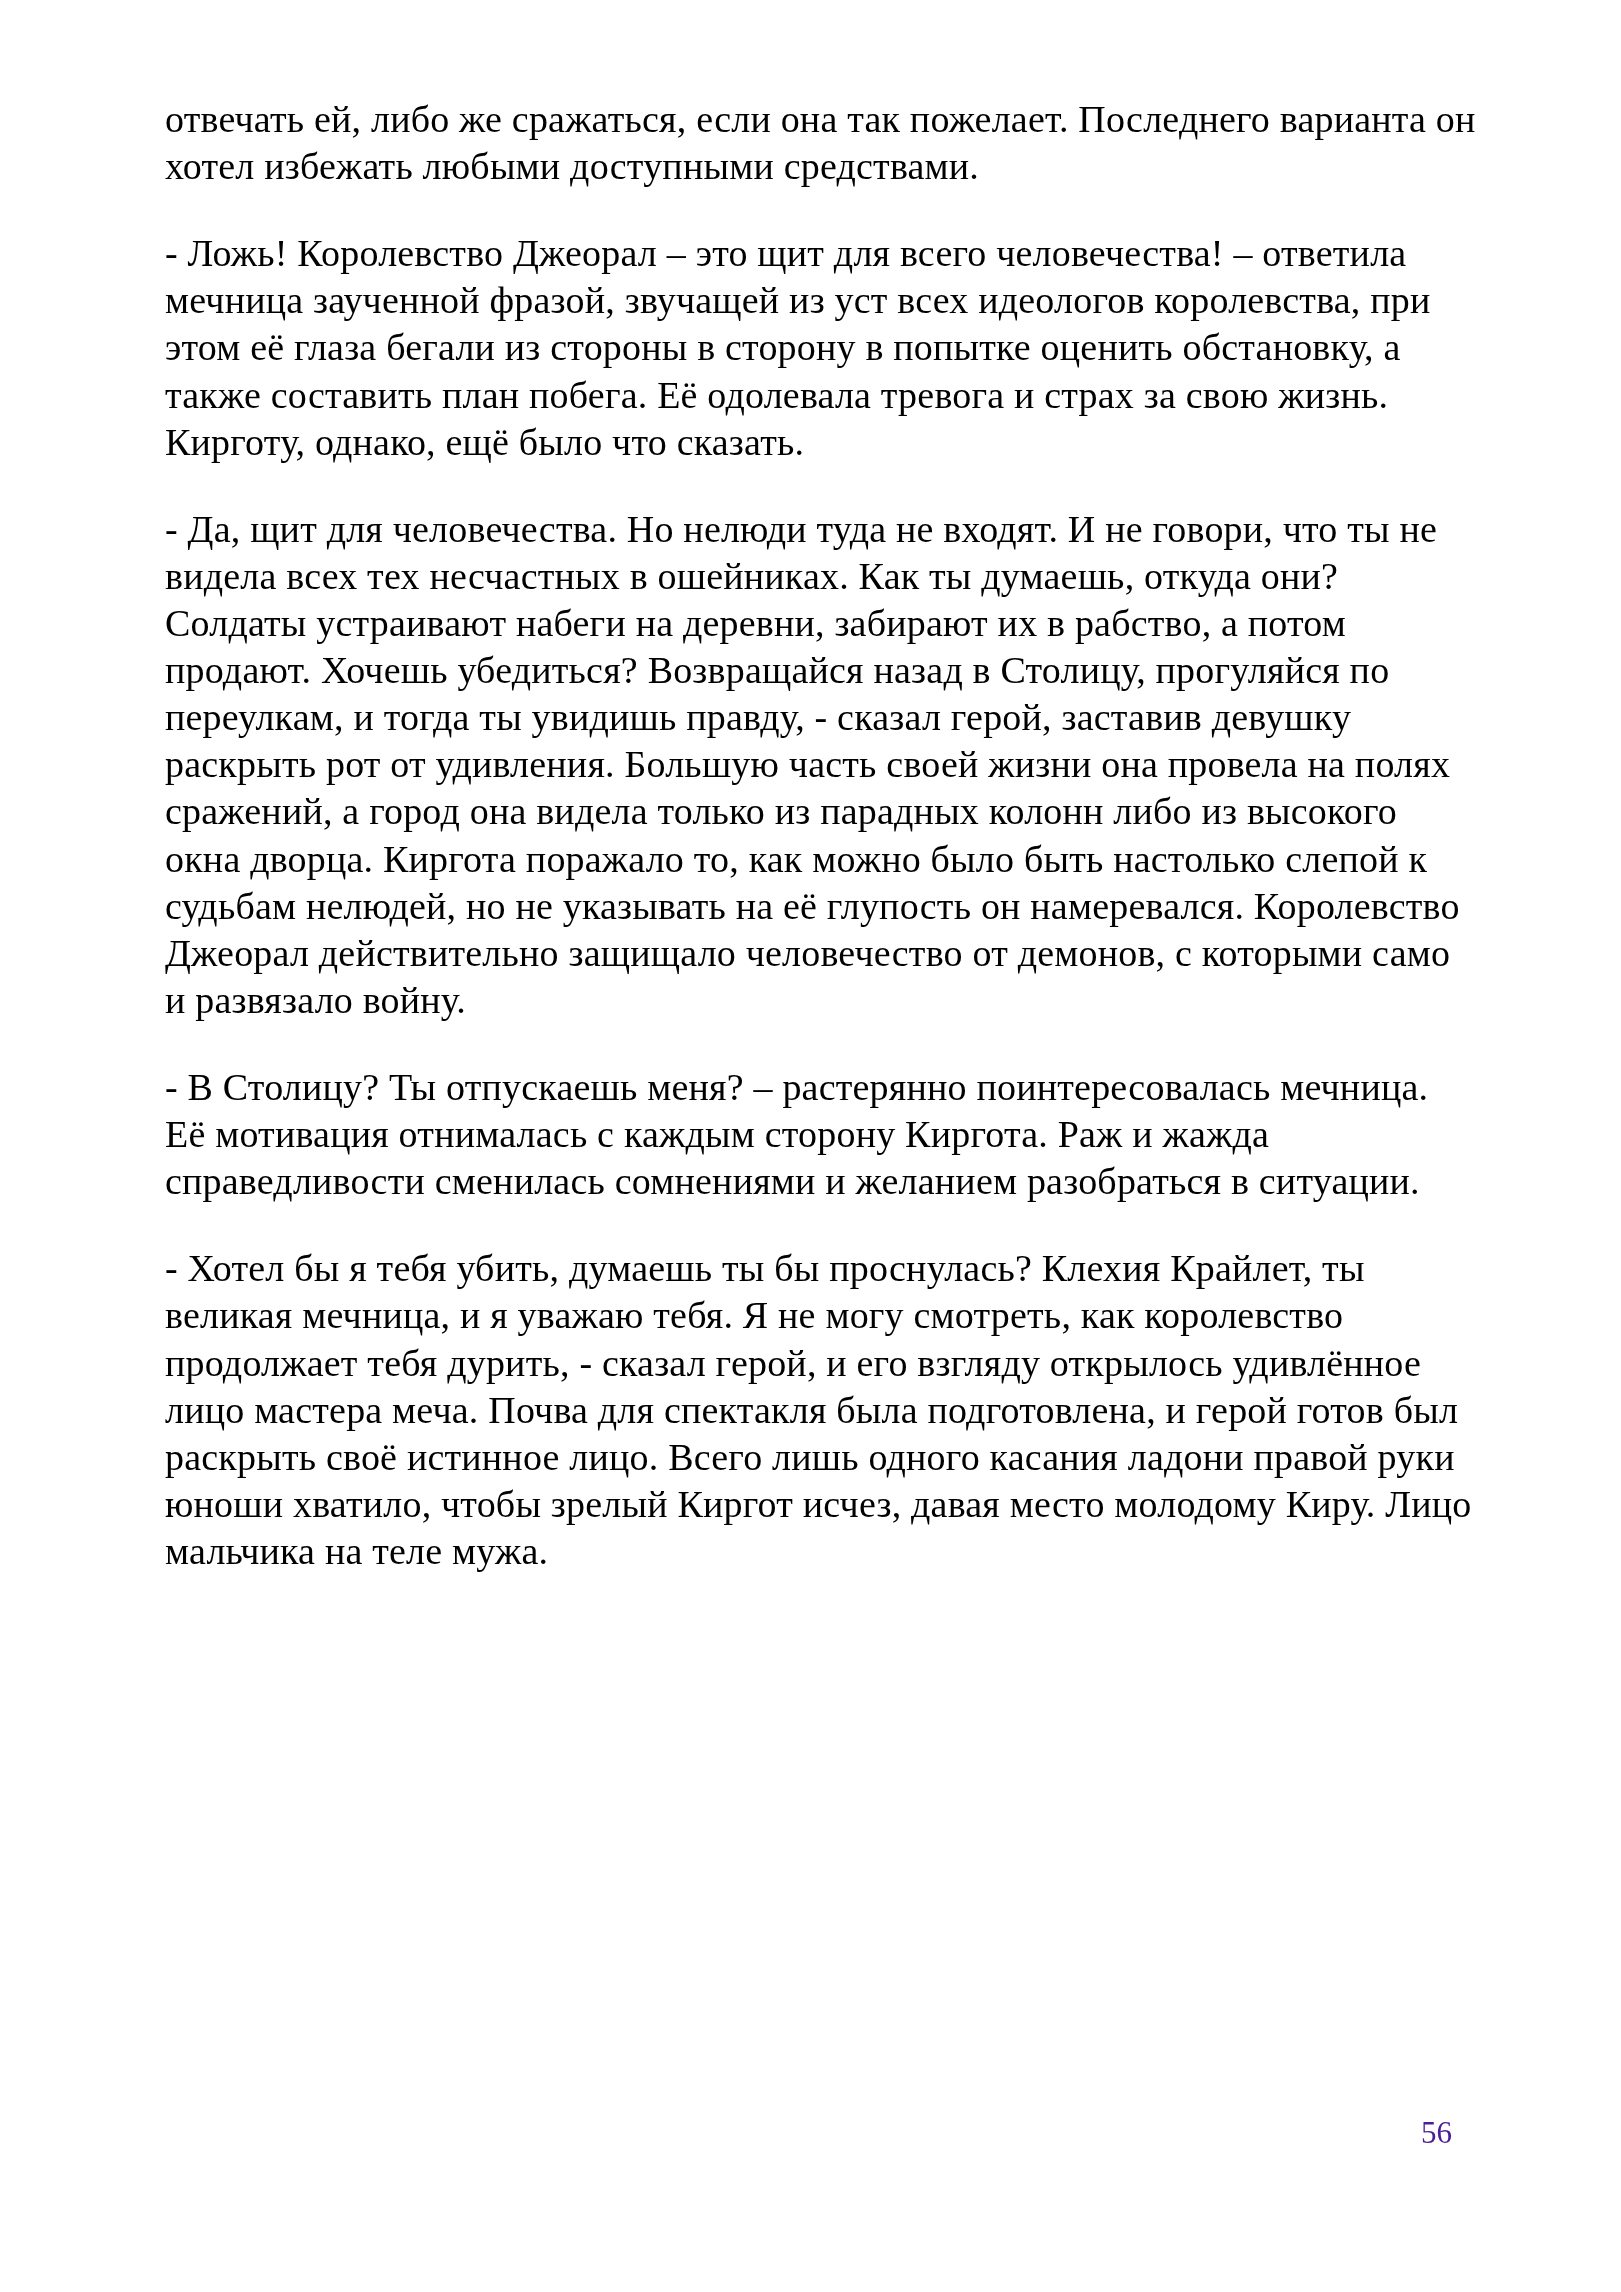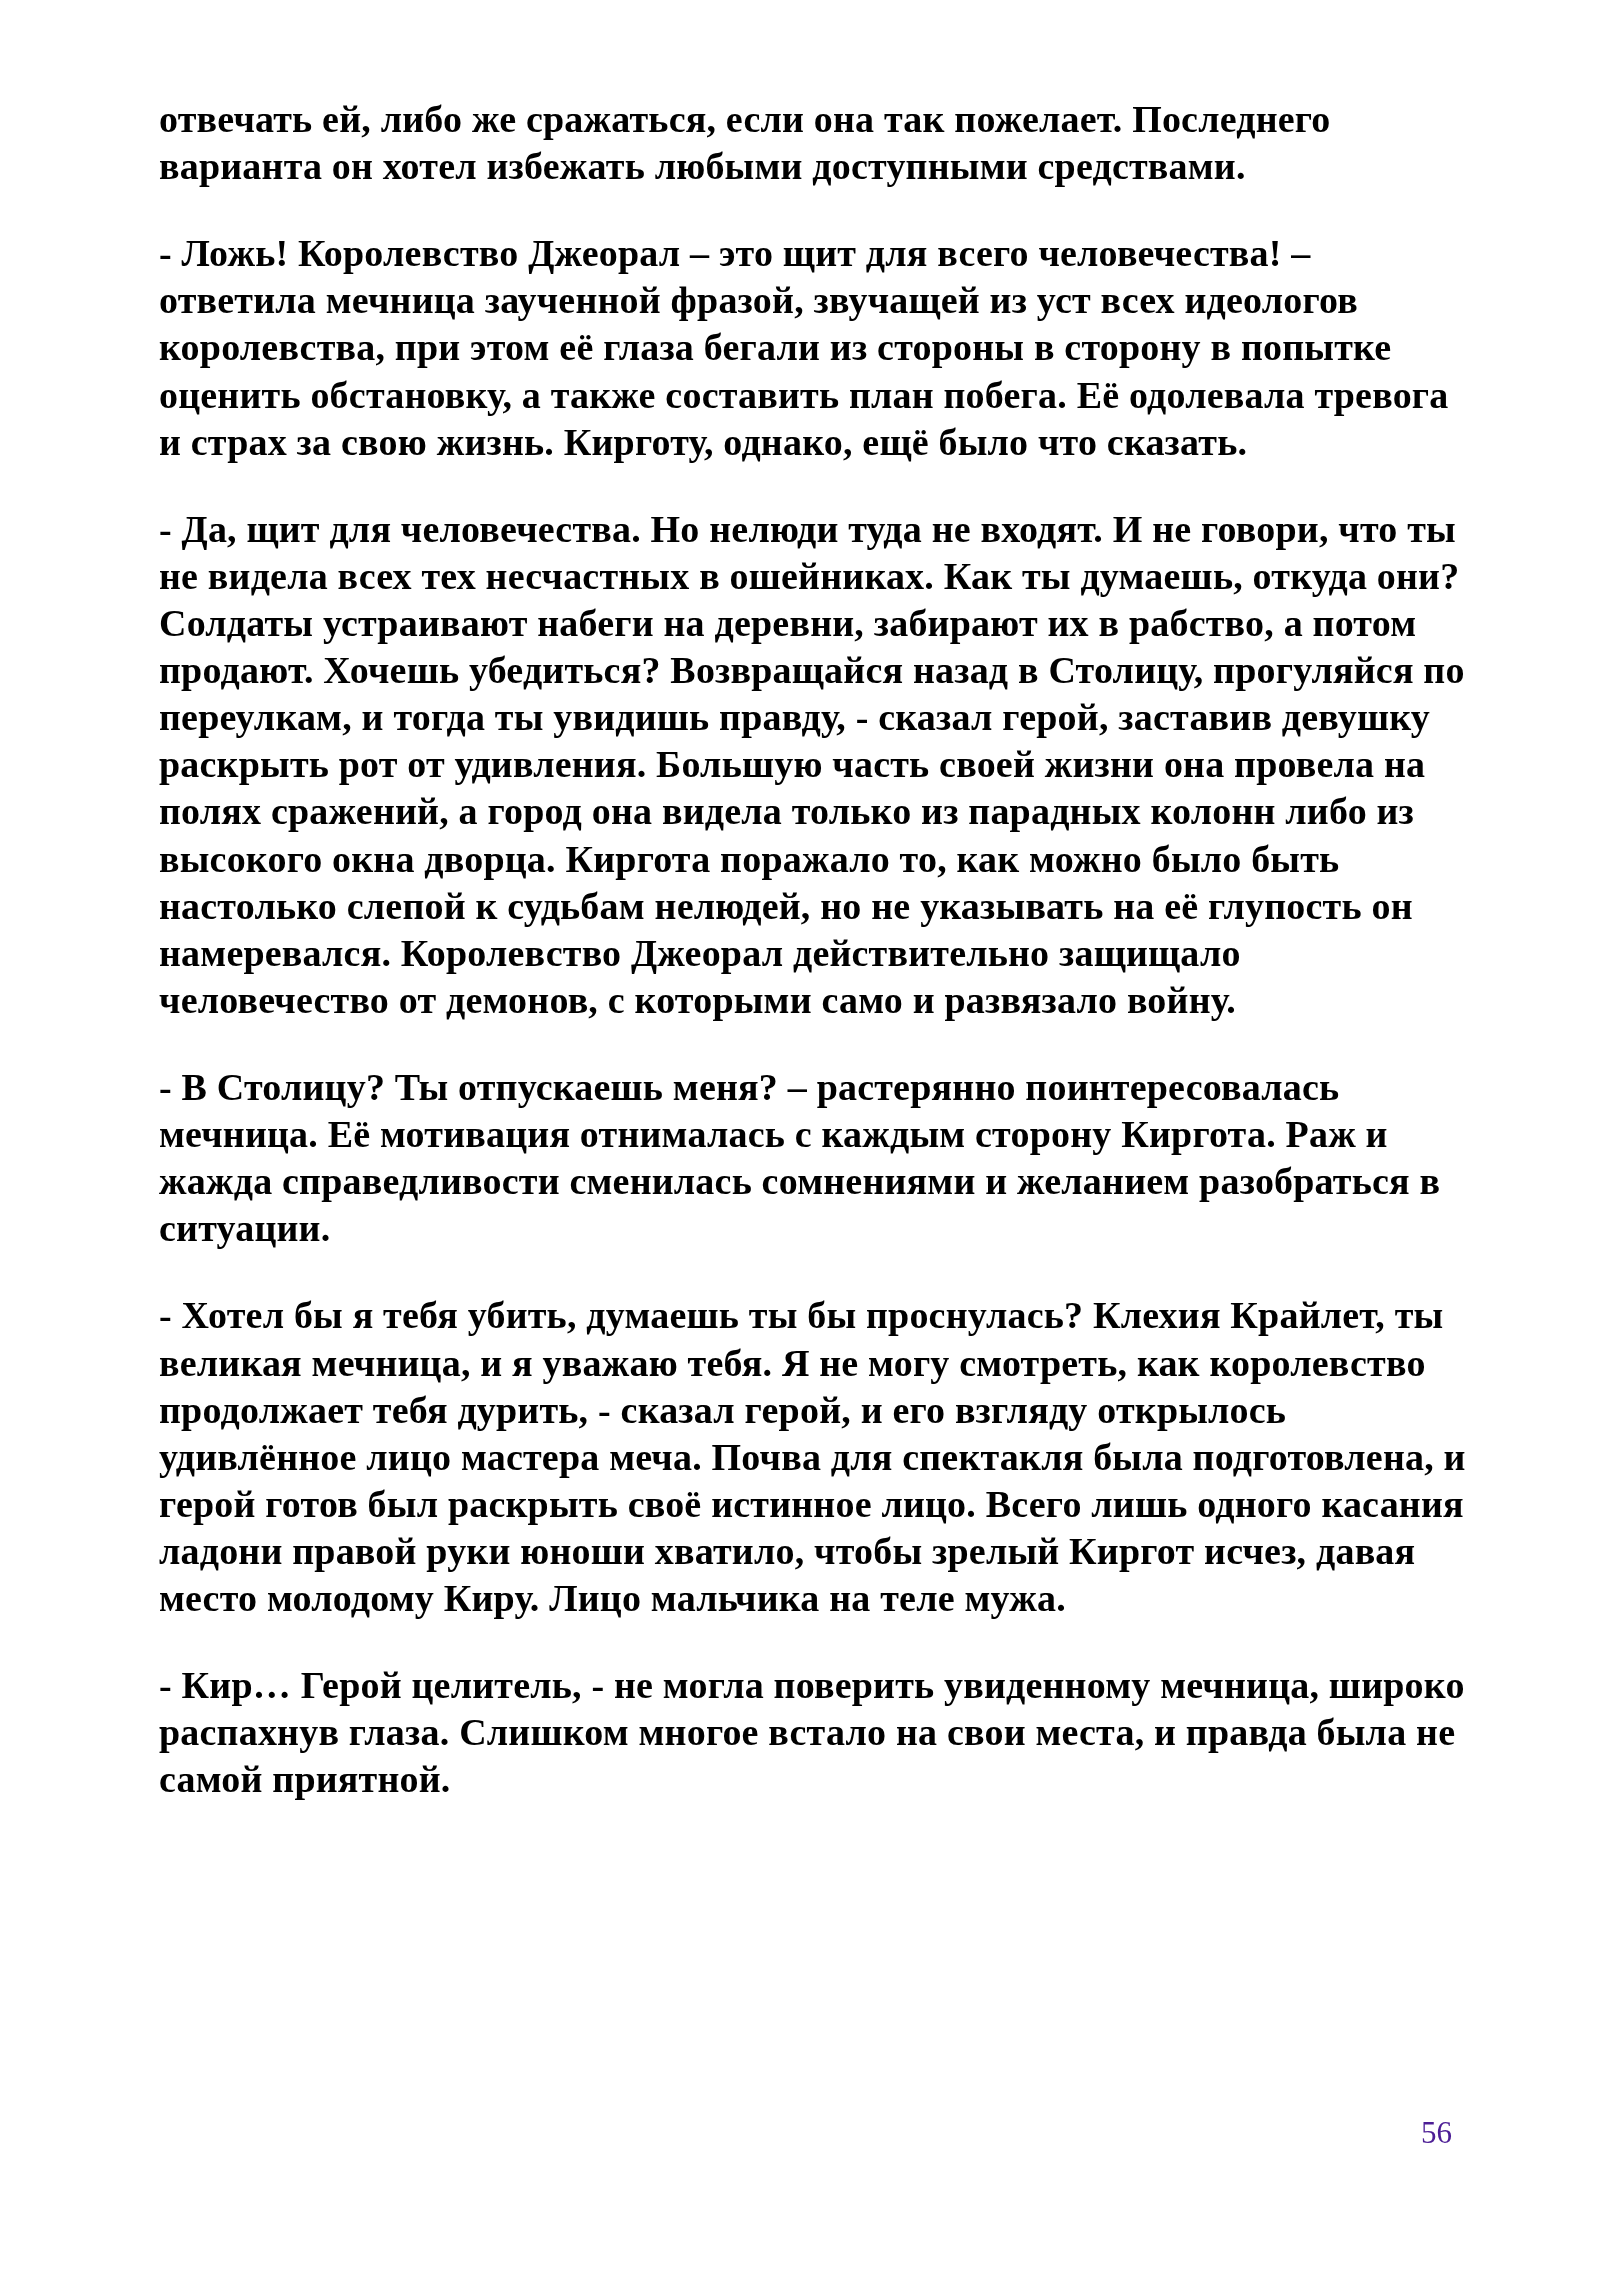--- a/index.html
+++ b/index.html
@@ -11,28 +11,27 @@
     position: relative;
     width: 1621px;
     height: 2293px;
     background: #ffffff;
     color: #000000;
     font-family: "Liberation Serif", "DejaVu Serif", serif;
     overflow: hidden;
   }
   .content {
     position: absolute;
-    left: 159px;
+    left: 165px;
     top: 96px;
     width: 1313px;
     font-size: 38px;
     line-height: 1.24;
     text-align: left;
     letter-spacing: 0.2px;
-    font-weight: bold;
   }
   .content p {
     margin: 0 0 40px 0;
     padding: 0;
   }
   .page-number {
     position: absolute;
     left: 139px;
     top: 2115px;
     width: 1313px;
@@ -44,17 +43,16 @@
 </head>
 <body>
 
 <div class="page">
   <div class="content">
     <p>отвечать ей, либо же сражаться, если она так пожелает. Последнего варианта он хотел избежать любыми доступными средствами.</p>
     <p>- Ложь! Королевство Джеорал – это щит для всего человечества! – ответила мечница заученной фразой, звучащей из уст всех идеологов королевства, при этом её глаза бегали из стороны в сторону в попытке оценить обстановку, а также составить план побега. Её одолевала тревога и страх за свою жизнь. Кирготу, однако, ещё было что сказать.</p>
     <p>- Да, щит для человечества. Но нелюди туда не входят. И не говори, что ты не видела всех тех несчастных в ошейниках. Как ты думаешь, откуда они? Солдаты устраивают набеги на деревни, забирают их в рабство, а потом продают. Хочешь убедиться? Возвращайся назад в Столицу, прогуляйся по переулкам, и тогда ты увидишь правду, - сказал герой, заставив девушку раскрыть рот от удивления. Большую часть своей жизни она провела на полях сражений, а город она видела только из парадных колонн либо из высокого окна дворца. Киргота поражало то, как можно было быть настолько слепой к судьбам нелюдей, но не указывать на её глупость он намеревался. Королевство Джеорал действительно защищало человечество от демонов, с которыми само и развязало войну.</p>
     <p>- В Столицу? Ты отпускаешь меня? – растерянно поинтересовалась мечница. Её мотивация отнималась с каждым сторону Киргота. Раж и жажда справедливости сменилась сомнениями и желанием разобраться в ситуации.</p>
     <p>- Хотел бы я тебя убить, думаешь ты бы проснулась? Клехия Крайлет, ты великая мечница, и я уважаю тебя. Я не могу смотреть, как королевство продолжает тебя дурить, - сказал герой, и его взгляду открылось удивлённое лицо мастера меча. Почва для спектакля была подготовлена, и герой готов был раскрыть своё истинное лицо. Всего лишь одного касания ладони правой руки юноши хватило, чтобы зрелый Киргот исчез, давая место молодому Киру. Лицо мальчика на теле мужа.</p>
-    <p>- Кир… Герой целитель, - не могла поверить увиденному мечница, широко распахнув глаза. Слишком многое встало на свои места, и правда была не самой приятной.</p>
   </div>
   <div class="page-number">56</div>
 </div>
 
 
 </body></html>

